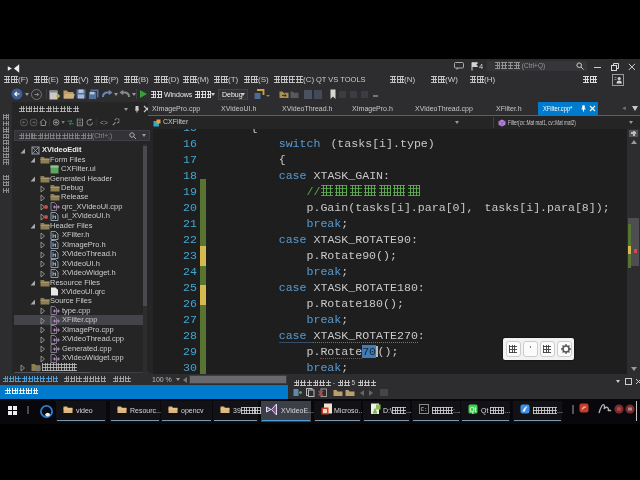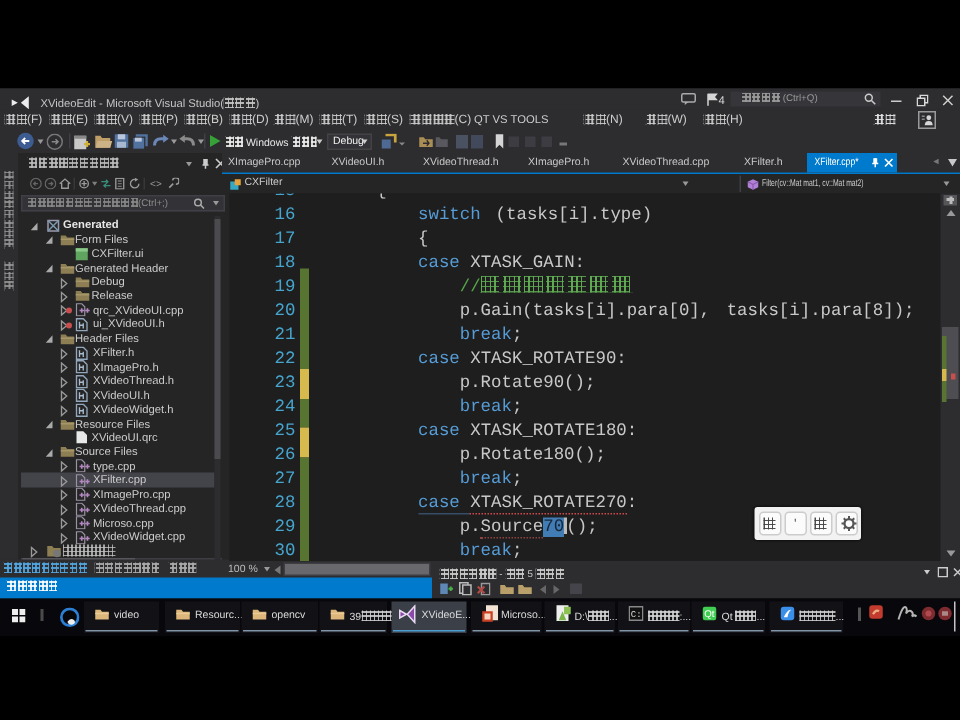--- a/index.html
+++ b/index.html
@@ -10,21 +10,20 @@
 </style></head><body>
 <div id="root">
 
 <div class="a win"></div>
 
 <div class="a" style="left:0;top:59px;width:640px;height:14px;background:#2d2d30">
  <svg class="a" style="left:7px;top:4.5px" width="13" height="9" viewBox="0 0 13 9">
         <path d="M.8 2.3 L4.9 4.5 L.8 6.7 Z M12.2 .2 L6.9 4.5 L12.2 8.8 Z" fill="#ececf0"></path>
         <path d="M11 2.5 L8.7 4.5 L11 6.5 Z" fill="#2d2d30" opacity="0"></path>
       </svg>
- <div class="a" style="left:27px;top:5px;font-size:7.5px;color:#c5c5c5;white-space:nowrap">XVideoEdit - Microsoft Visual Studio(<i class="zh" style="--c:rgba(197,197,197,.9);--g:7px;--b:#2d2d30;width:21px;height:7px"></i>)</div>
  <svg class="a" style="left:454px;top:3px" width="10" height="8">
         <rect x="0.5" y="0.5" width="9" height="5.5" rx="1" fill="none" stroke="#aaaaaa"></rect>
         <path d="M2.5 6 L2.5 8 L5 6" fill="#aaaaaa"></path>
       </svg>
  <svg class="a" style="left:471px;top:3px" width="8" height="9">
         <path d="M1 .5 L1 8.5 M1 .8 L6.5 .8 L5 2.6 L6.5 4.4 L1 4.4" stroke="#d5d5d5" fill="#d5d5d5"></path>
       </svg>
       <span class="a" style="left:479px;top:3px;font-size:7.5px;color:#d5d5d5">4</span>
  <div class="a" style="left:487px;top:1.5px;width:100px;height:10.5px;background:#35353a">
    <span style="position:absolute;left:7px;top:1.2px;font-size:6.5px;color:#999;white-space:nowrap"><i class="zh" style="--c:rgba(153,153,153,.9);--g:6.5px;--b:#333337;width:26px;height:6.5px"></i> (Ctrl+Q)</span>
@@ -202,21 +201,21 @@
  <div id="tree" class="a" style="left:0;top:41px;width:141px;height:231px;font-size:7.5px;color:#ccc">
         <svg class="a" style="left:8px;top:4.7px" width="6" height="6">
           <path d="M5 0.5 L5 5.5 L0.5 5.5 Z" fill="#aaa"></path>
         </svg>
         <div class="a" style="left:19px;top:2.7px;width:10px;height:9px">
           <svg width="9" height="9" style="position:absolute;left:0;top:0">
             <rect x="1" y="1" width="7" height="7" fill="none" stroke="#9a9ab0"></rect>
             <path d="M1 1 L8 8 M8 1 L1 8" stroke="#7a9ab0"></path>
           </svg>
         </div>
-        <div class="a" style="left:30px;top:2.2px;white-space:nowrap;font-weight:bold;color:#e8e8e8">Generated</div>
+        <div class="a" style="left:30px;top:2.2px;white-space:nowrap;font-weight:bold;color:#e8e8e8">XVideoEdit</div>
         <svg class="a" style="left:18px;top:14.149999999999999px" width="6" height="6">
           <path d="M5 0.5 L5 5.5 L0.5 5.5 Z" fill="#aaa"></path>
         </svg>
         <div class="a" style="left:28px;top:12.149999999999999px;width:10px;height:9px">
           <svg width="10" height="8" style="position:absolute;left:0;top:0.5px">
             <path d="M.5 7.5 L.5 1 L3.8 1 L4.8 2.3 L9.5 2.3 L9.5 7.5 Z" fill="#8d7e53"></path>
             <path d="M.5 3.5 L9.5 3.5" stroke="#a5976a"></path>
           </svg>
         </div>
         <div class="a" style="left:38px;top:11.649999999999999px;white-space:nowrap;">Form Files</div>
@@ -408,21 +407,21 @@
         <div class="a" style="left:50px;top:191.2px;white-space:nowrap;">XVideoThread.cpp</div>
         <svg class="a" style="left:28px;top:202.14999999999998px" width="6" height="8">
           <path d="M1 1 L4.5 4 L1 7 Z" fill="none" stroke="#999" stroke-width="0.9"></path>
         </svg>
         <div class="a" style="left:38px;top:201.14999999999998px;width:10px;height:9px">
           <svg width="10" height="9" style="position:absolute;left:0;top:0">
             <path d="M1 8.5 L1 .5 L4.5 .5 L6.5 2.5 L6.5 8.5 Z" fill="none" stroke="#9a93a5" stroke-width="0.8"></path>
             <path d="M3 5 L6 5 M4.5 3.5 L4.5 6.5 M6.8 5 L9.8 5 M8.3 3.5 L8.3 6.5" stroke="#b587c2" stroke-width="1.1"></path>
           </svg>
         </div>
-        <div class="a" style="left:50px;top:200.64999999999998px;white-space:nowrap;">Microso.cpp</div>
+        <div class="a" style="left:50px;top:200.64999999999998px;white-space:nowrap;">Generated.cpp</div>
         <svg class="a" style="left:28px;top:211.59999999999997px" width="6" height="8">
           <path d="M1 1 L4.5 4 L1 7 Z" fill="none" stroke="#999" stroke-width="0.9"></path>
         </svg>
         <div class="a" style="left:38px;top:210.59999999999997px;width:10px;height:9px">
           <svg width="10" height="9" style="position:absolute;left:0;top:0">
             <path d="M1 8.5 L1 .5 L4.5 .5 L6.5 2.5 L6.5 8.5 Z" fill="none" stroke="#9a93a5" stroke-width="0.8"></path>
             <path d="M3 5 L6 5 M4.5 3.5 L4.5 6.5 M6.8 5 L9.8 5 M8.3 3.5 L8.3 6.5" stroke="#b587c2" stroke-width="1.1"></path>
           </svg>
         </div>
         <div class="a" style="left:50px;top:210.09999999999997px;white-space:nowrap;">XVideoWidget.cpp</div>
@@ -524,21 +523,21 @@
             <span style="color:#57a64a">//</span><span style="display:inline-block;width:102px;height:11px;vertical-align:-1px;background:repeating-linear-gradient(90deg,#1e1e1e 0 0.5px,transparent 0.5px 12.6px,#1e1e1e 12.6px 14.57px),repeating-linear-gradient(90deg,rgba(97,176,84,.95) 0 1px,transparent 1px 3.2px),repeating-linear-gradient(0deg,rgba(97,176,84,.8) 0 1px,transparent 1px 3.4px)"></span>
             p.Gain(tasks[i].para[0], <span style="padding-left:4px">tasks[i].para[8]);</span>
             <span style="color:#569cd6">break</span>;
         <span style="color:#569cd6">case</span> XTASK_ROTATE90:
             p.Rotate90();
             <span style="color:#569cd6">break</span>;
         <span style="color:#569cd6">case</span> XTASK_ROTATE180:
             p.Rotate180();
             <span style="color:#569cd6">break</span>;
         <span class="bluln"><span style="color:#569cd6">case</span> </span><span id="sq">XTASK_ROTATE270</span>:
-            p.<span id="sq2">Source</span><span id="sel">70</span><span id="caret"></span>();
+            p.<span id="sq2">Rotate</span><span id="sel">70</span><span id="caret"></span>();
             <span style="color:#569cd6">break</span>;</pre>
 </div>
 
 <div class="a" style="left:627px;top:129px;width:13px;height:245px;background:#2d2d30">
  <div class="a" style="left:2px;top:0.5px;width:9px;height:7px;background:#55555a"></div>
       <div class="a" style="left:5.5px;top:1.5px;width:2px;height:5px;background:#bbb"></div>
       <div class="a" style="left:4px;top:3.2px;width:5px;height:1.5px;background:#bbb"></div>
  <div class="a" style="left:3.5px;top:10.5px;border-left:3px solid transparent;border-right:3px solid transparent;border-bottom:4px solid #999"></div>
  <div class="a" style="left:1px;top:89px;width:11px;height:48px;background:#4d4d52"></div>
  <div class="a" style="left:1px;top:95px;width:3px;height:22px;background:#577430"></div>

